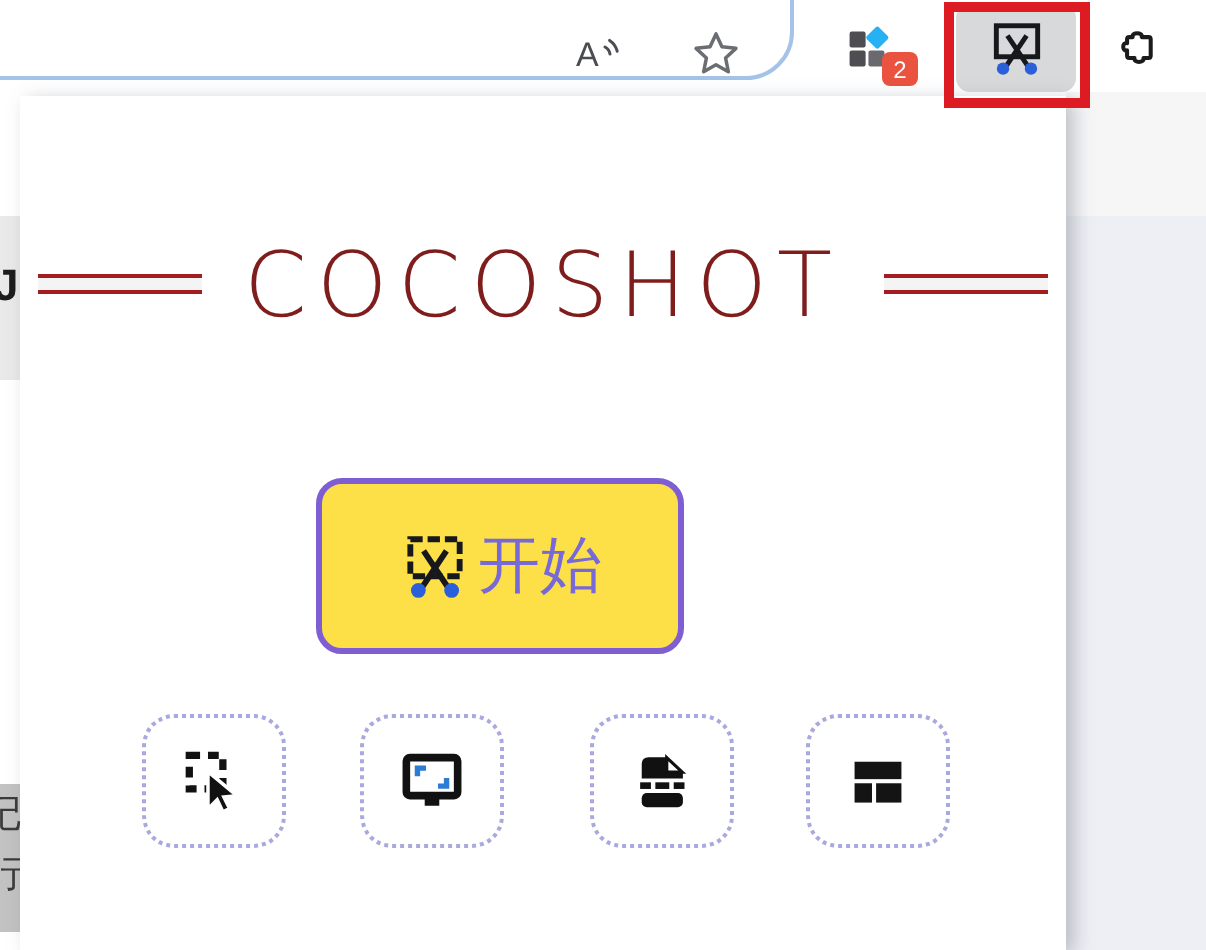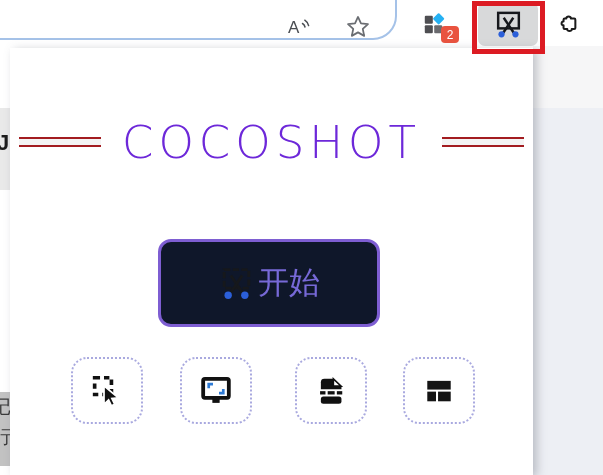--- a/index.html
+++ b/index.html
@@ -45,24 +45,24 @@
   
   .popup { position:absolute; left:10px; top:48px; width:523px; height:427px;
     background:#ffffff; z-index:10;
     box-shadow:4px 2px 9px rgba(90,95,110,0.35); }
 
   .titleRow { position:absolute; left:0; top:64px; width:523px; height:60px;
     display:flex; align-items:center; justify-content:center; gap:21px; }
   .decoLine { width:82px; height:10px; border-top:2px solid #a31c20;
     border-bottom:2px solid #a31c20; background:#f4f4f4; }
   .popupTitle { font-family:"DejaVu Sans","Liberation Sans",sans-serif;
-    font-weight:200; font-size:45px; letter-spacing:5px; color:#6d28d9; line-height:1; }
+    font-weight:200; font-size:45px; letter-spacing:5px; color:#7f1d1d; line-height:1; }
 
-  .startBtn { position:absolute; left:148px; top:191px; width:222px; height:88px;
-    background:#0f172a; border:3px solid #7e5ed2; border-radius:13px;
+  .startBtn { position:absolute; left:148px; top:191px; width:184px; height:88px;
+    background:#fde047; border:3px solid #7e5ed2; border-radius:13px;
     display:flex; align-items:center; justify-content:center; gap:3px; cursor:pointer; }
   .startBtn .label { font-size:31px; color:#7769d7; }
 
   .modeBtn { position:absolute; top:309px; width:72px; height:67px; background:#fff;
     border:2px dotted #a9a9df; border-radius:16px;
     display:flex; align-items:center; justify-content:center; cursor:pointer; }
   .mode1 { left:61px; } .mode2 { left:170px; } .mode3 { left:285px; } .mode4 { left:393px; }
 
   svg { display:block; }
 </style>

